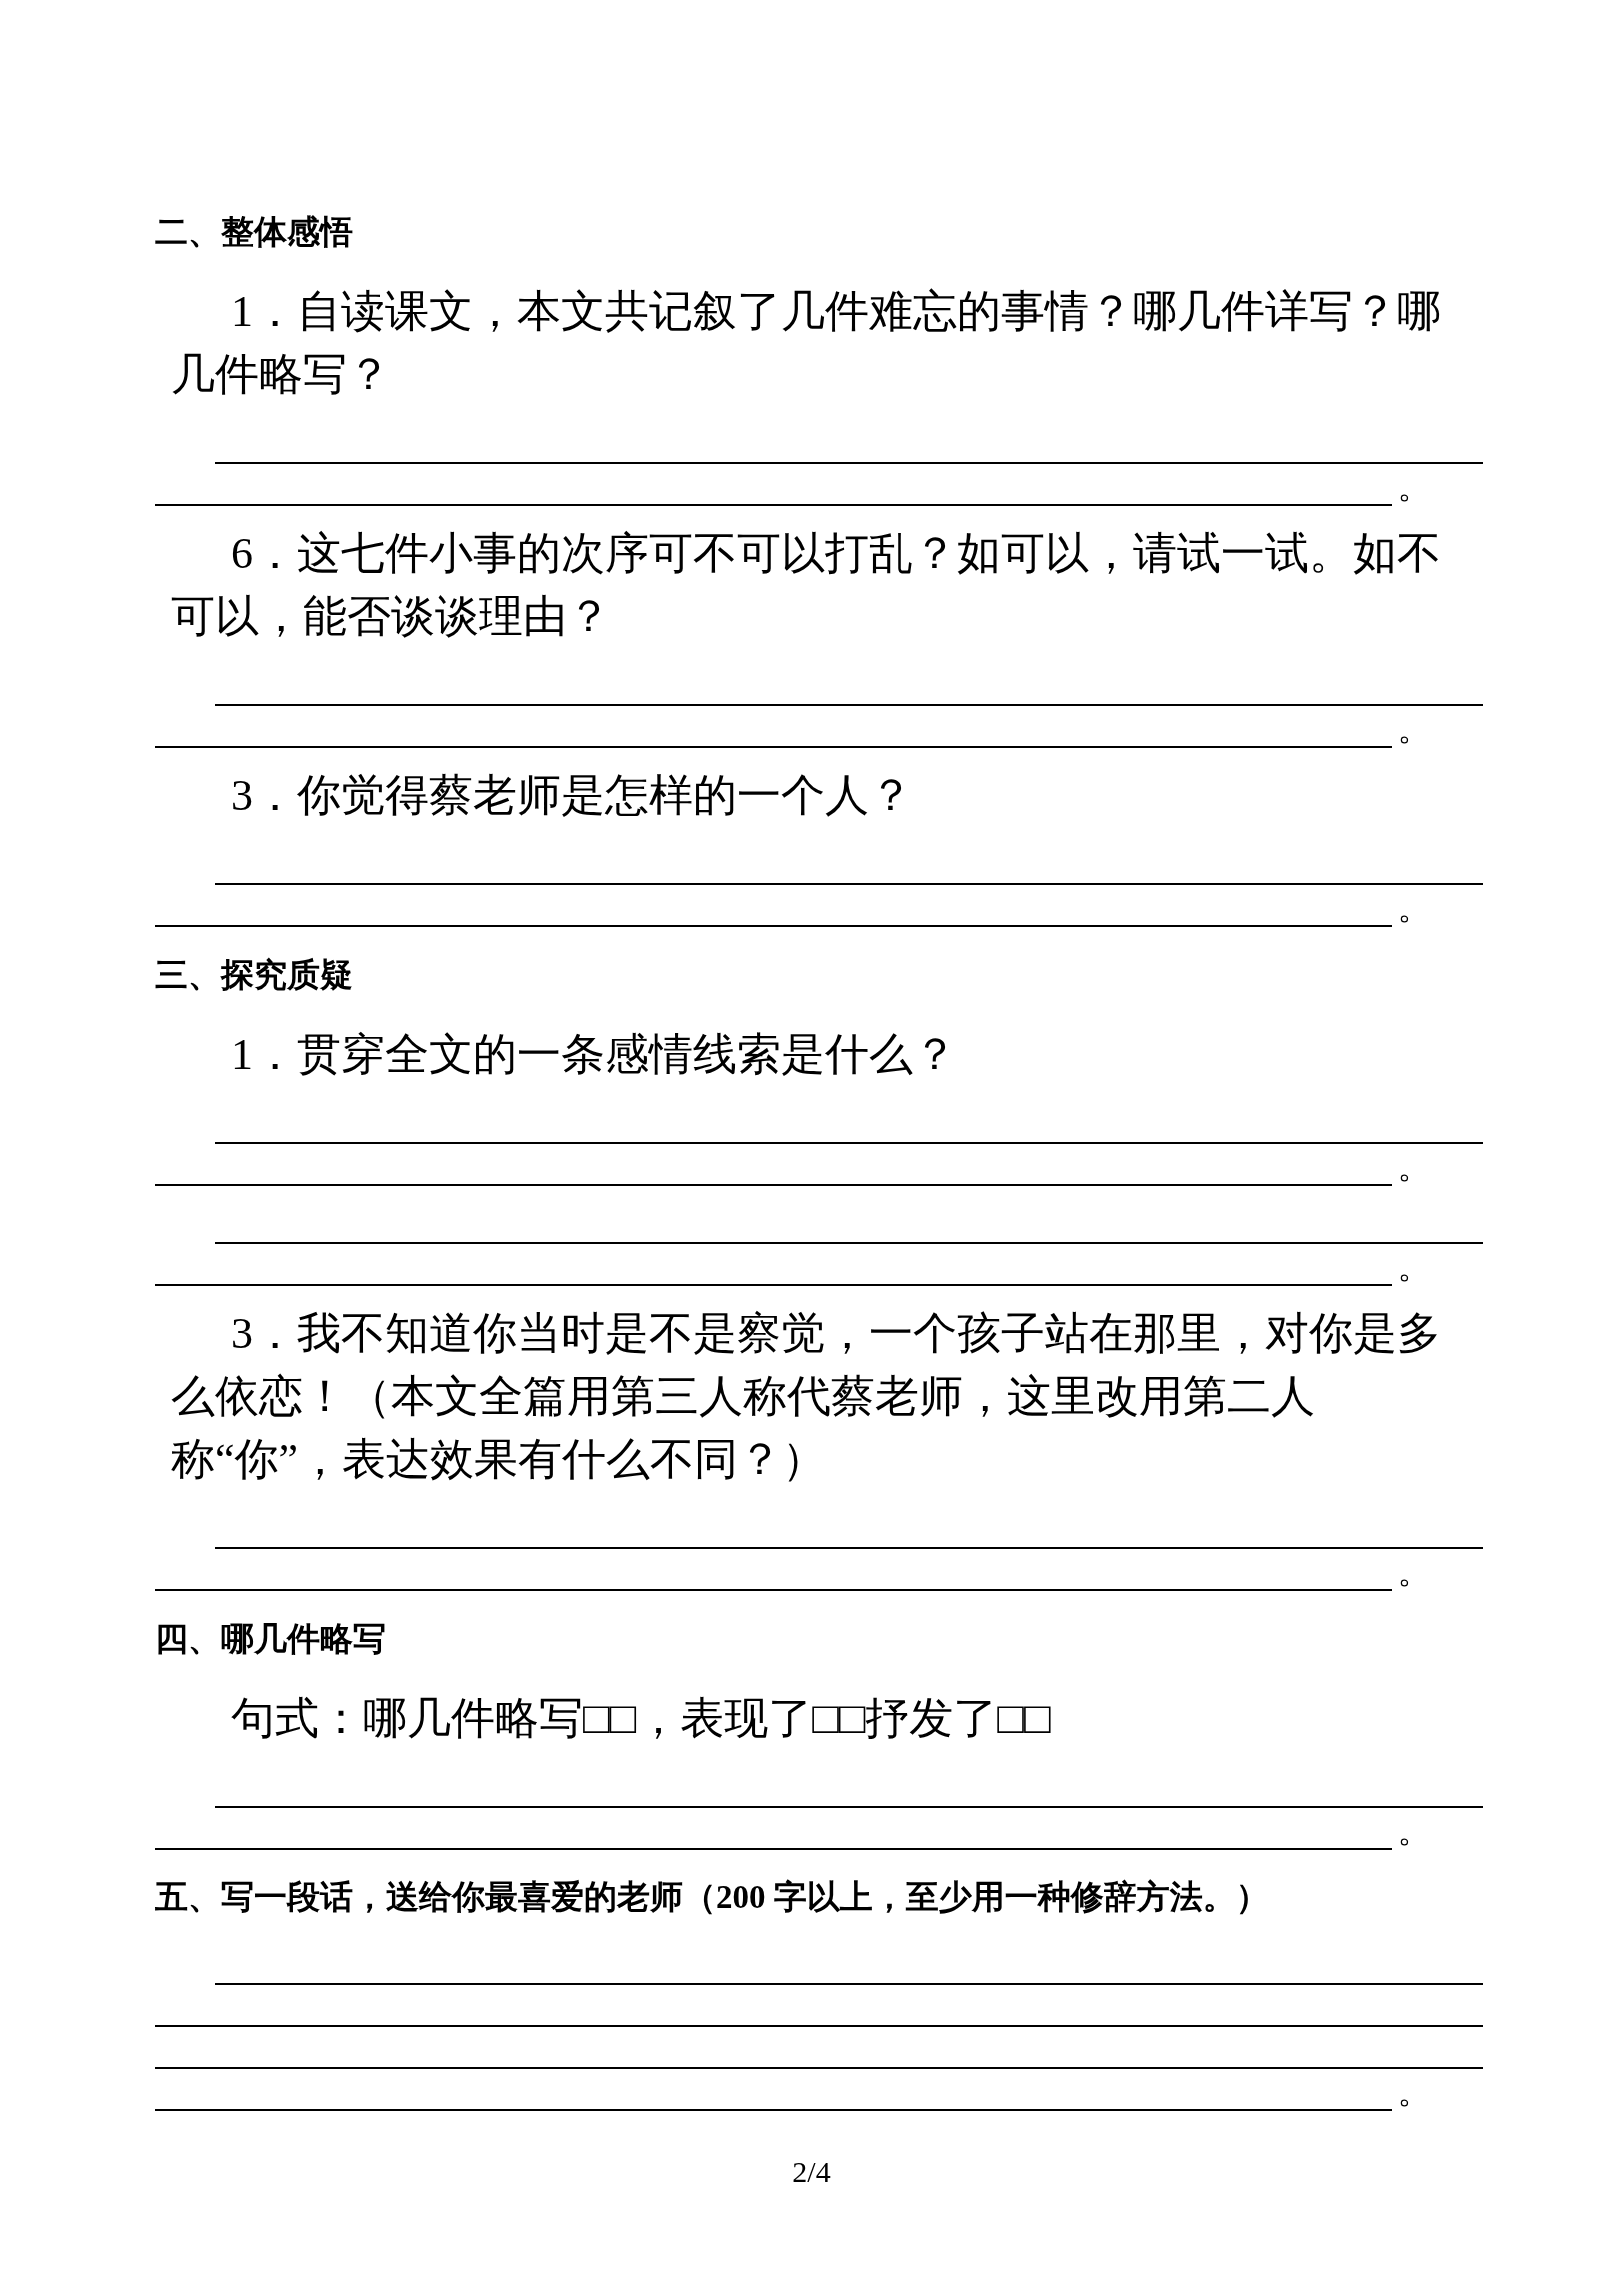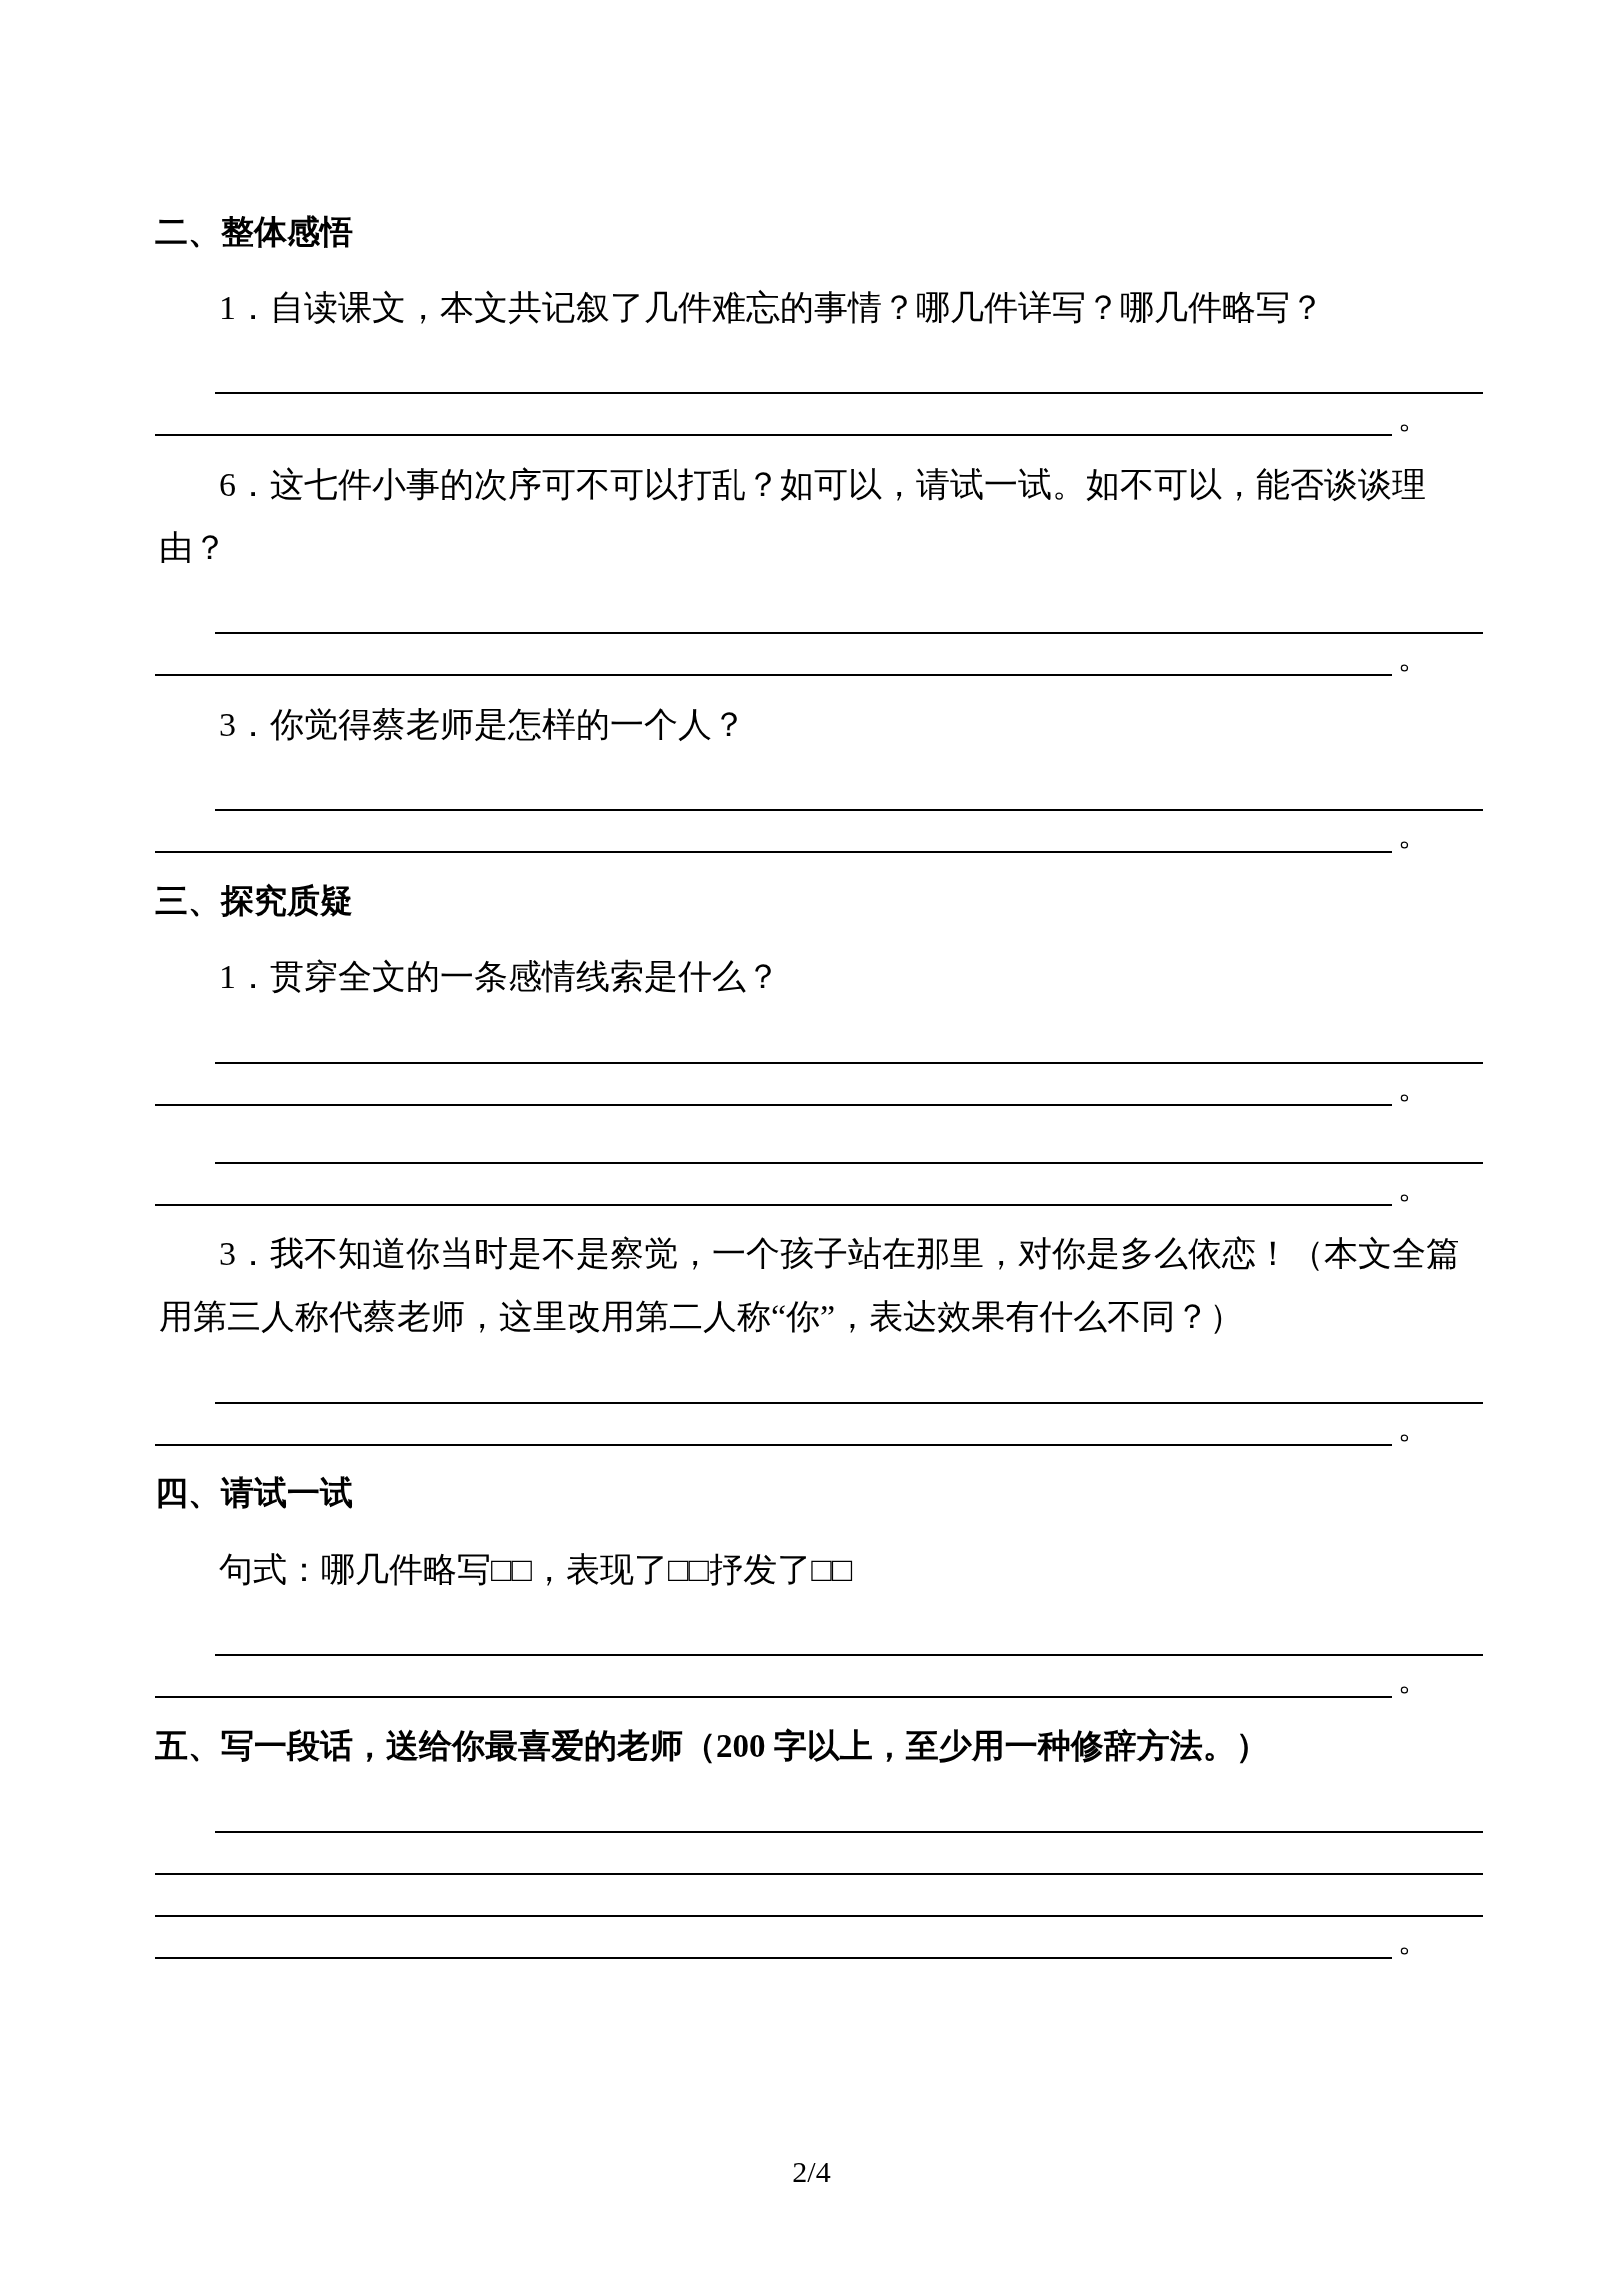--- a/index.html
+++ b/index.html
@@ -27,23 +27,23 @@
     font-size: 33px;
     line-height: 63px;
   }
   .sec-heading {
     margin: 9.5px 0 12.3px 0;
     font-size: 33px;
     font-weight: bold;
     line-height: 63px;
   }
   .question {
-    margin: 4px;
+    margin: 16px;
     text-indent: 60px;
-    font-size: 34px;
+    font-size: 44px;
     line-height: 63px;
   }
   .ansblock {
     margin: 13.6px 0 16.4px 0;
   }
   .ans-line {
     height: 40px;
     border-bottom: 2px solid #000000;
   }
   .ans-line.indent {
@@ -130,21 +130,21 @@
 
     <p class="question">3．我不知道你当时是不是察觉，一个孩子站在那里，对你是多么依恋！（本文全篇用第三人称代蔡老师，这里改用第二人称“你”，表达效果有什么不同？）</p>
     <div class="ansblock">
       <div class="ans-line indent"></div>
       <div class="ans-row">
         <div class="ans-line short"></div>
         <span class="period">。</span>
       </div>
     </div>
 
-    <h2 class="sec-heading">四、请试一试</h2>
+    <h2 class="sec-heading">四、哪几件略写</h2>
 
     <p class="question">句式：哪几件略写□□，表现了□□抒发了□□</p>
     <div class="ansblock">
       <div class="ans-line indent"></div>
       <div class="ans-row">
         <div class="ans-line short"></div>
         <span class="period">。</span>
       </div>
     </div>
 

